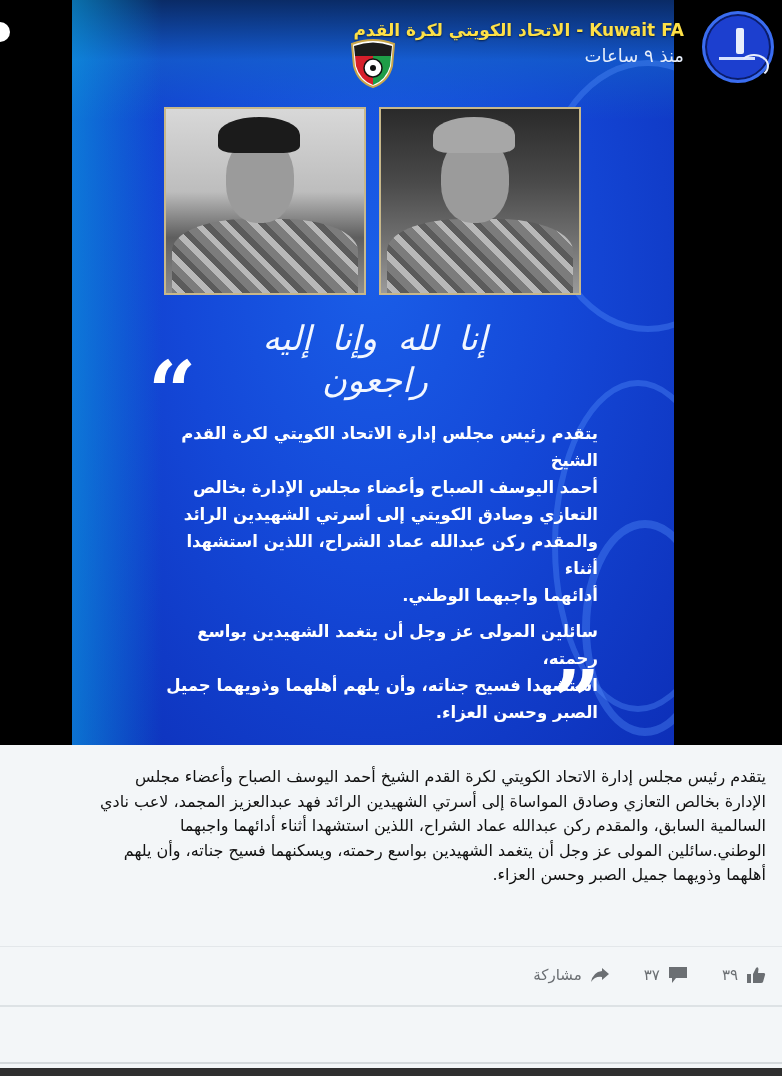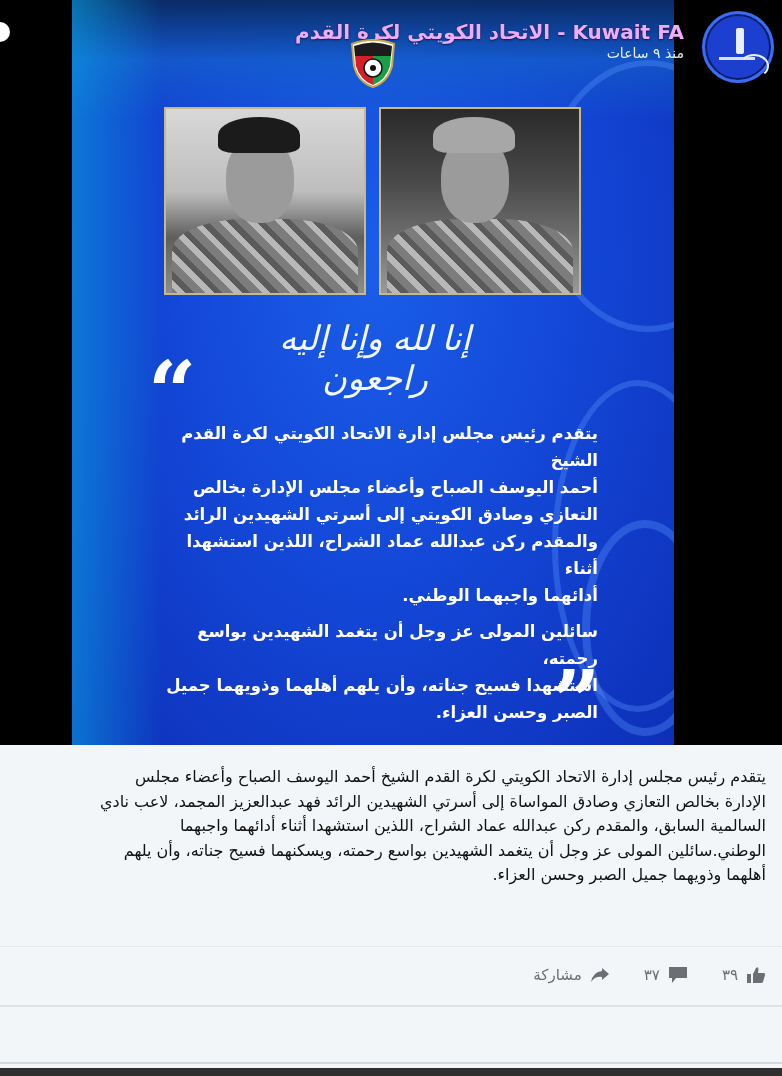--- a/index.html
+++ b/index.html
@@ -13,33 +13,33 @@
   .poster .leftglow { position:absolute; left:0; top:0; width:90px; height:100%;
     background: linear-gradient(90deg, rgba(10,170,230,0.55), rgba(10,170,230,0)); }
   .deco { position:absolute; border:6px solid rgba(90,150,255,0.35); border-radius:50%; }
   .pin { position:absolute; left:-10px; top:22px; width:20px; height:20px; border-radius:50%; background:#fff; }
   .header { position:absolute; right:0; top:0; width:782px; height:100px; }
   .avatar { position:absolute; right:8px; top:11px; width:72px; height:72px; border-radius:50%;
     background:#1c3fcf; border:3px solid #3a6df0; box-sizing:border-box; box-shadow:0 0 0 2px #0b1d6a inset; }
   .avatar .cup { position:absolute; left:31px; top:14px; width:8px; height:26px; background:#e8eefc; border-radius:2px; }
   .avatar .arc { position:absolute; left:34px; top:40px; width:26px; height:20px; border:2px solid #e8eefc; border-radius:50%; border-left-color:transparent; border-bottom-color:transparent; }
   .avatar .txt { position:absolute; left:14px; top:43px; width:36px; height:3px; background:#d7e2ff; }
-  .page-name { position:absolute; right:98px; top:20px; color:#f0abfc; font-weight:bold; font-size:20px; direction:rtl; white-space:nowrap; text-shadow:0 1px 2px rgba(0,0,0,0.6); }
-  .time { position:absolute; right:98px; top:45px; color:#e6eefb; font-size:14px; direction:rtl; }
+  .page-name { position:absolute; right:98px; top:20px; color:#fde047; font-weight:bold; font-size:17px; direction:rtl; white-space:nowrap; text-shadow:0 1px 2px rgba(0,0,0,0.6); }
+  .time { position:absolute; right:98px; top:45px; color:#e6eefb; font-size:18px; direction:rtl; }
   .badge { position:absolute; left:348px; top:36px; width:50px; height:52px; }
   .photos { position:absolute; left:164px; top:107px; width:420px; height:190px; }
   .photo { position:absolute; top:0; width:202px; height:188px; border:2px solid #c8b88a; box-sizing:border-box; overflow:hidden;
     background: linear-gradient(180deg,#d8d8d8 0%,#bdbdbd 45%,#5e5e5e 70%,#8d8d8d 100%); }
   .photo.right { background: linear-gradient(180deg,#2a2a2a 0%,#4a4a4a 40%,#6f6f6f 70%,#9a9a9a 100%); }
   .photo .head { position:absolute; left:60px; top:28px; width:68px; height:86px; border-radius:45%; background:#9b9b9b; }
   .photo .cap { position:absolute; left:52px; top:8px; width:82px; height:36px; border-radius:50% 50% 20% 20%; background:#1b1b1b; }
   .photo.right .cap { background:#a7a7a7; }
   .photo .body { position:absolute; left:6px; top:110px; width:186px; height:80px; border-radius:40% 40% 0 0;
     background: repeating-linear-gradient(45deg,#7c7c7c 0 8px,#b8b8b8 8px 14px,#5b5b5b 14px 20px); }
-  .calligraphy { position:absolute; left:240px; top:318px; width:270px; height:60px; color:#f3f7ff; font-family:Liberation Sans, sans-serif; font-size:34px; text-align:center; direction:rtl; font-style:italic; letter-spacing:-1px; }
+  .calligraphy { position:absolute; left:240px; top:318px; width:270px; height:60px; color:#f3f7ff; font-family:Liberation Mono, monospace; font-size:34px; text-align:center; direction:rtl; font-style:italic; letter-spacing:-1px; }
   .quote-open { position:absolute; left:148px; top:350px; color:#fff; font-family:"DejaVu Serif", serif; font-weight:bold; font-size:84px; line-height:84px; }
   .quote-close { position:absolute; left:552px; top:660px; color:#fff; font-family:"DejaVu Serif", serif; font-weight:bold; font-size:84px; line-height:84px; }
   .poster-text { position:absolute; left:148px; width:450px; color:#fff; font-weight:bold; font-size:16.5px; line-height:27px; direction:rtl; text-align:right; }
   .caption { position:absolute; left:0; top:765px; width:766px; direction:rtl; text-align:right; color:#111; font-family:"DejaVu Sans", sans-serif; font-size:16px; line-height:24.5px; padding-right:24px; white-space:nowrap; }
   .caption div { overflow:visible; }
   .divider1 { position:absolute; left:0; top:946px; width:782px; height:1px; background:#e3e7ea; }
   .actions { position:absolute; right:16px; top:958px; height:34px; display:flex; direction:rtl; align-items:center; gap:34px; color:#6b6f73; font-size:15px; }
   .action { display:flex; align-items:center; gap:8px; cursor:pointer; }
   .action svg { display:block; }
   .divider2 { position:absolute; left:0; top:1005px; width:782px; height:2px; background:#dde2e5; }

